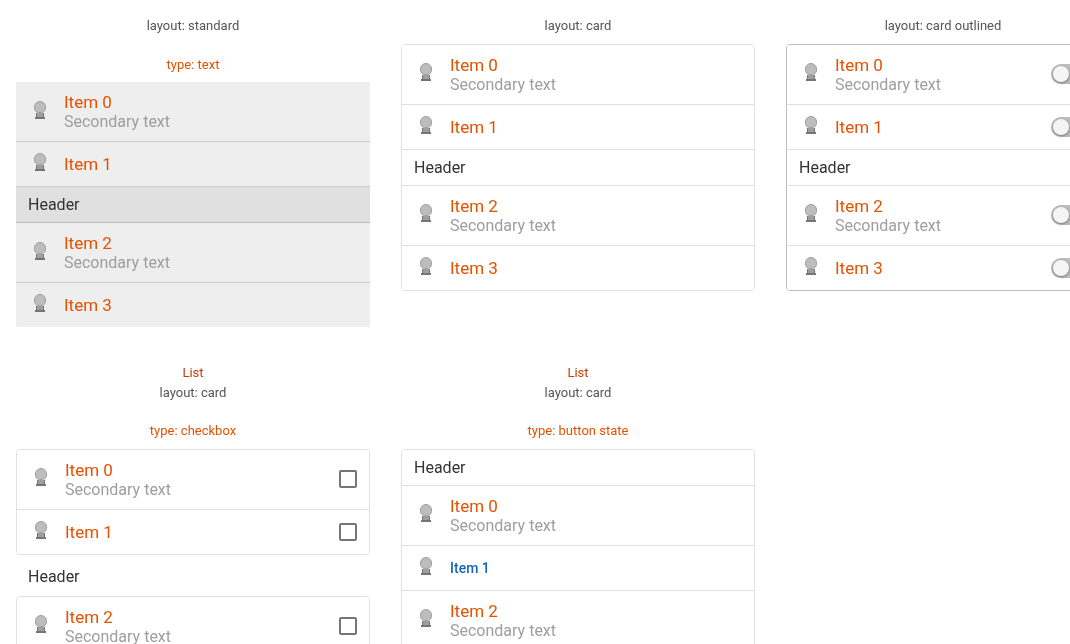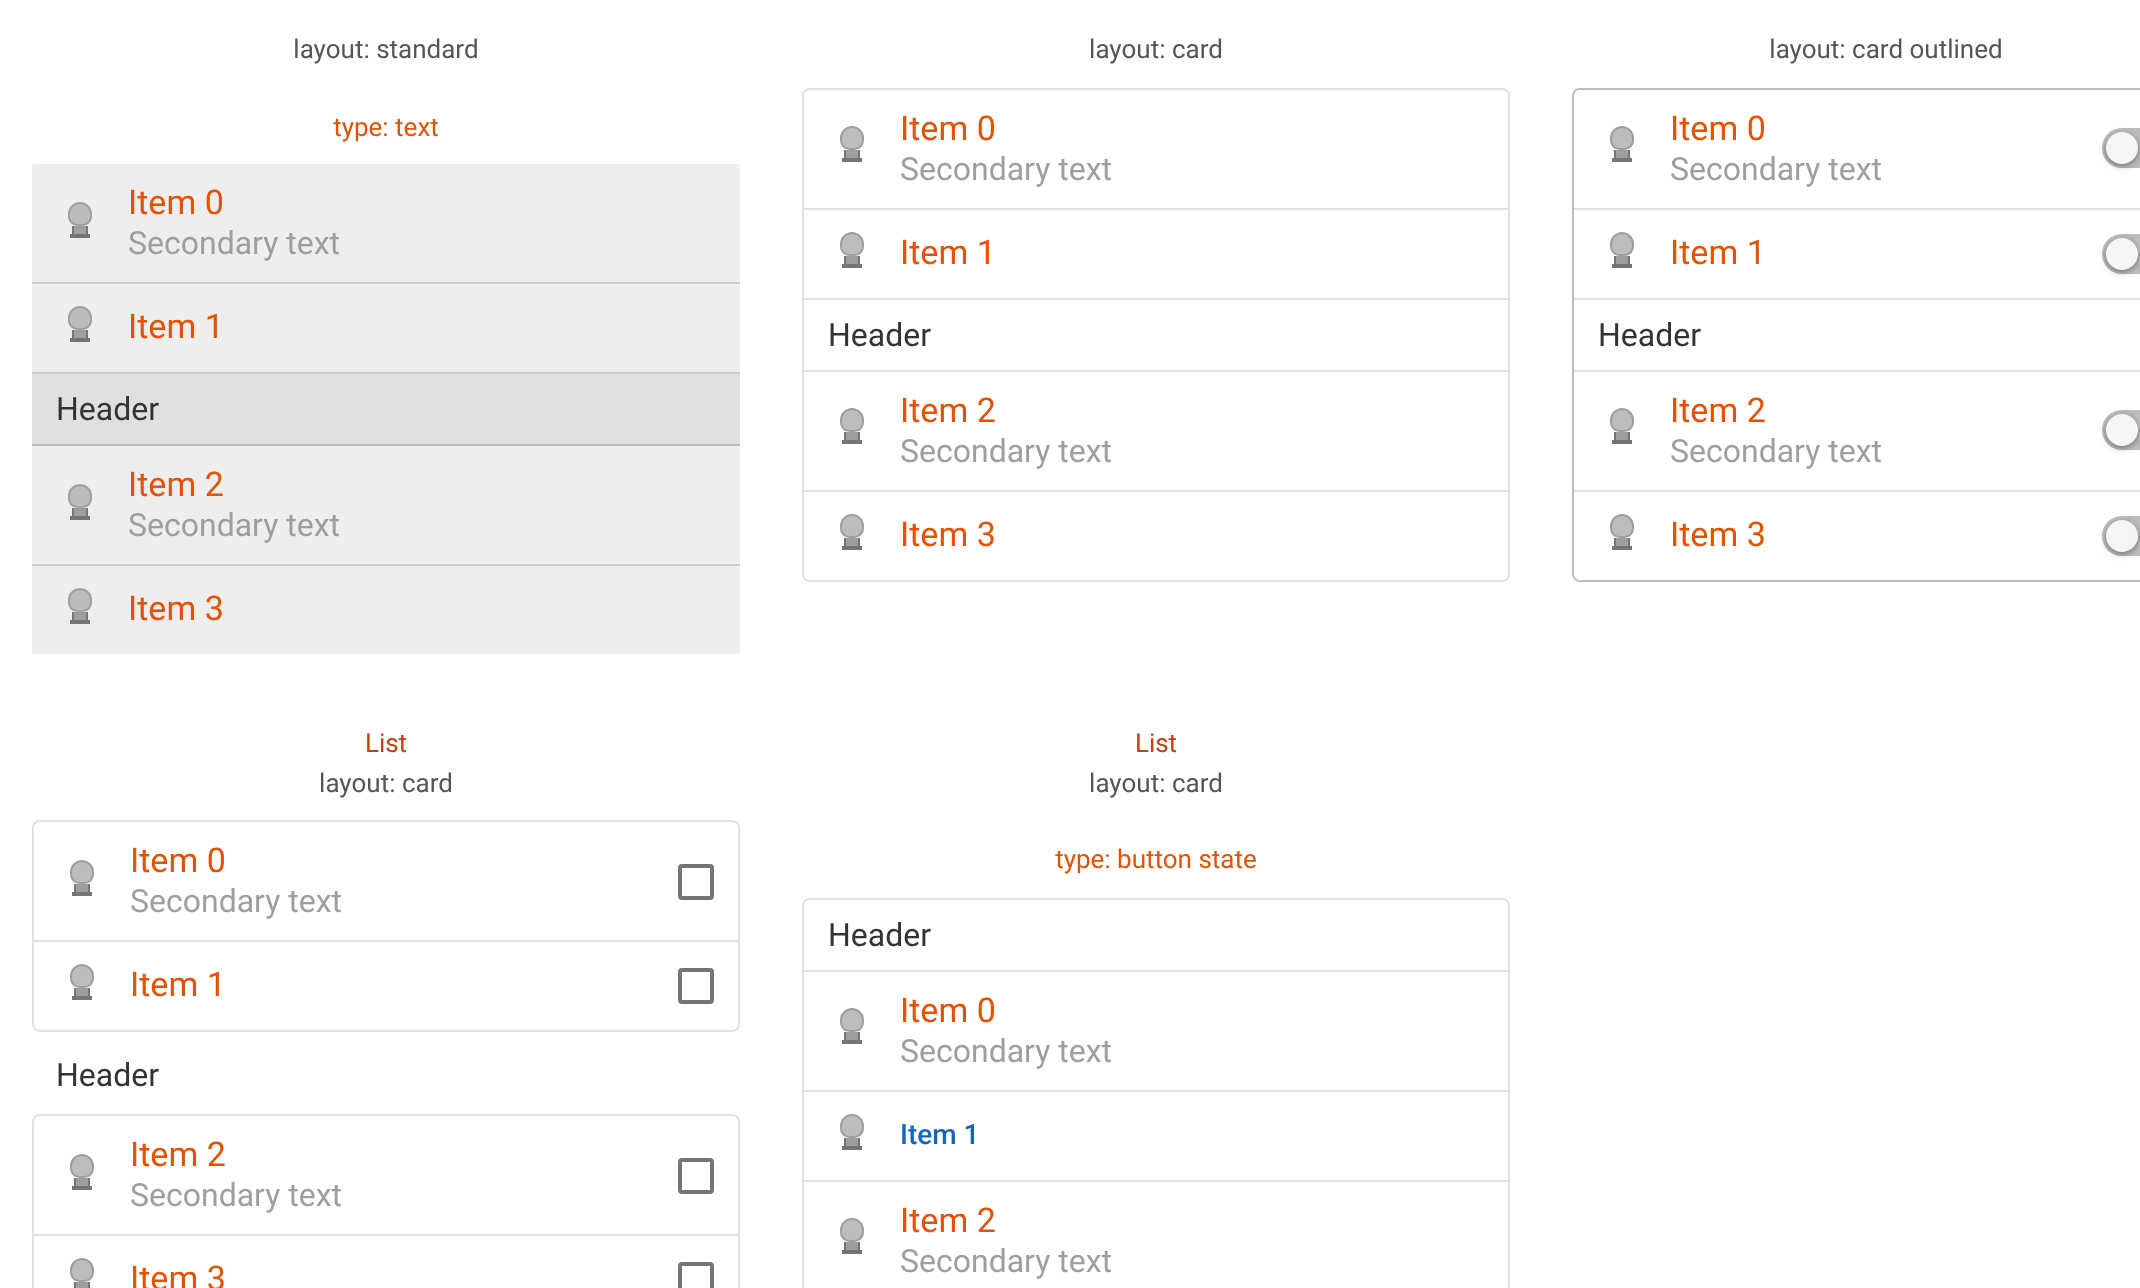--- a/index.html
+++ b/index.html
@@ -444,20 +444,21 @@
     </div>
   </div>
 </div>
 
 <div class="page-container" style="margin-top:4px;">
 
   <div class="section">
     <div class="section-title">
       <div class="label-list">List</div>
       <div class="label-layout">layout: card</div>
+      <div class="label-type">type: checkbox</div>
     </div>
     <div class="list-card">
       <div class="list-item">
         <div class="item-icon">
           <div class="bulb-icon">
               <div class="bulb-head"></div>
               <div class="bulb-neck"></div>
               <div class="bulb-base"></div>
             </div>
         </div>

